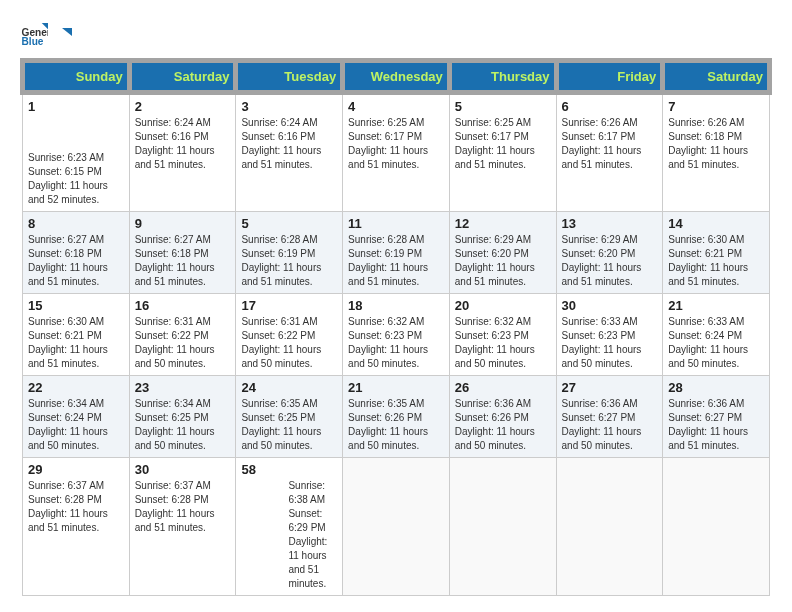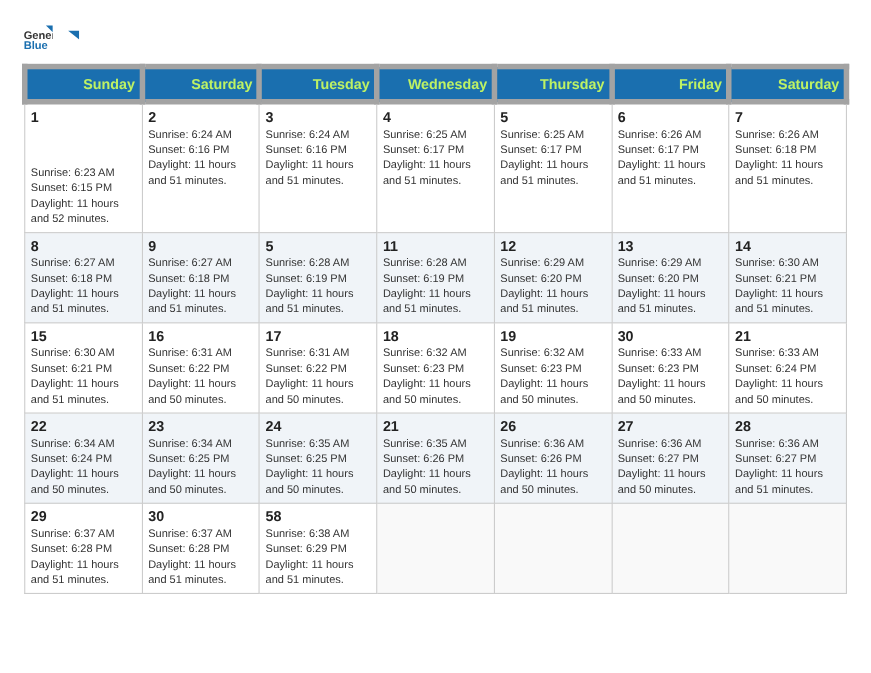--- a/index.html
+++ b/index.html
@@ -237,21 +237,21 @@
 and 50 minutes.</div>
         </td>
         <td>
           <span class="day-number">18</span>
           <div class="day-info" style="white-space: pre-line;">Sunrise: 6:32 AM
 Sunset: 6:23 PM
 Daylight: 11 hours
 and 50 minutes.</div>
         </td>
         <td>
-          <span class="day-number">19</span>
+          <span class="day-number">20</span>
           <div class="day-info" style="white-space: pre-line;">Sunrise: 6:32 AM
 Sunset: 6:23 PM
 Daylight: 11 hours
 and 50 minutes.</div>
         </td>
         <td>
           <span class="day-number">30</span>
           <div class="day-info" style="white-space: pre-line;">Sunrise: 6:33 AM
 Sunset: 6:23 PM
 Daylight: 11 hours
@@ -326,21 +326,21 @@
         </td>
         <td>
           <span class="day-number">30</span>
           <div class="day-info" style="white-space: pre-line;">Sunrise: 6:37 AM
 Sunset: 6:28 PM
 Daylight: 11 hours
 and 51 minutes.</div>
         </td>
         <td>
           <span class="day-number">58</span>
-          <div class="day-info" style="white-space: pre-line;">Sunrise: 6:38 AM
+          <div class="day-info" style="white-space: pre-line; margin-left: 47px;">Sunrise: 6:38 AM
 Sunset: 6:29 PM
 Daylight: 11 hours
 and 51 minutes.</div>
         </td>
         <td class="empty-cell"></td>
         <td class="empty-cell"></td>
         <td class="empty-cell"></td>
         <td class="empty-cell"></td>
       </tr>
     </tbody>

